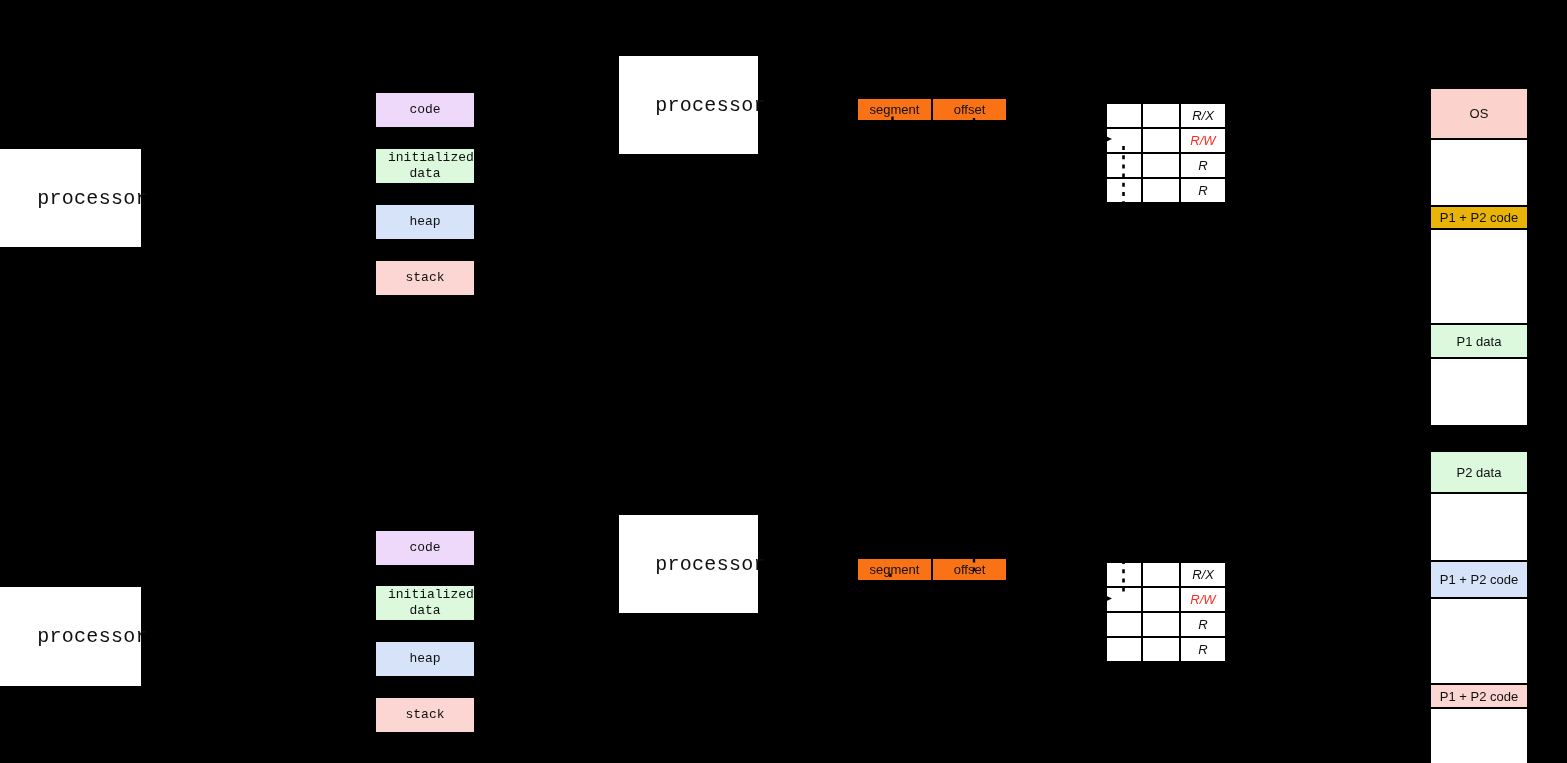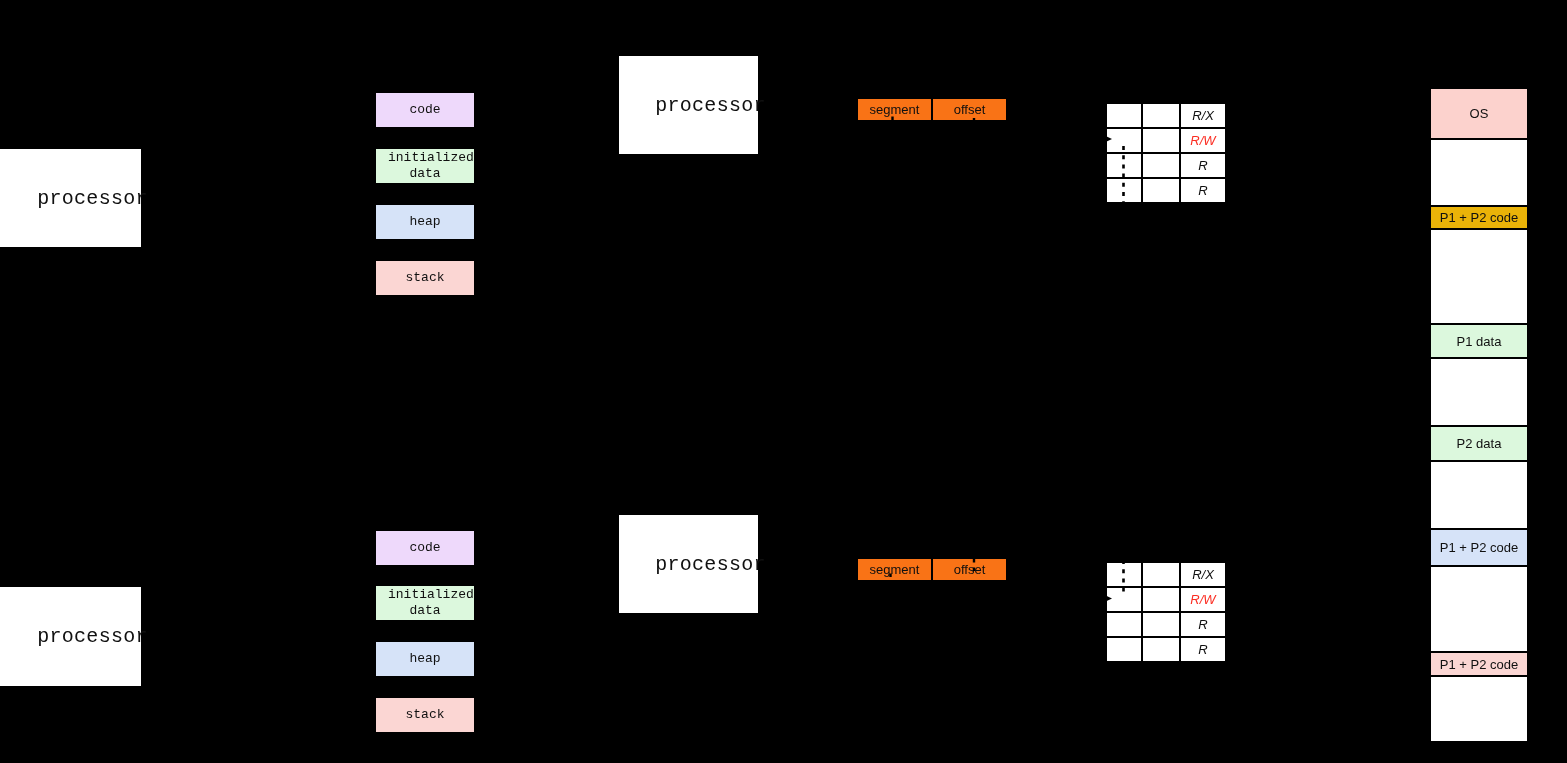--- a/index.html
+++ b/index.html
@@ -184,21 +184,21 @@
   </div>
   <div class="mem-cell" style="height: 93px; background-color: rgb(255, 255, 255);">
     <span></span>
   </div>
   <div class="mem-cell" style="height: 32px; background-color: rgb(220, 248, 221); justify-content: center;">
     <span>P1 data</span>
   </div>
   <div class="mem-cell" style="height: 66px; background-color: rgb(255, 255, 255);">
     <span></span>
   </div>
-  <div class="mem-cell" style="height: 33px; background-color: rgb(220, 248, 221);">
+  <div class="mem-cell" style="height: 40px; background-color: rgb(220, 248, 221); margin-top: 25px;">
     <span>P2 data</span>
   </div>
   <div class="mem-cell" style="height: 66px; background-color: rgb(255, 255, 255);">
     <span></span>
   </div>
   <div class="mem-cell" style="height: 35px; background-color: rgb(214, 227, 248);">
     <span>P1 + P2 code</span>
   </div>
   <div class="mem-cell" style="height: 84px; background-color: rgb(255, 255, 255);">
     <span></span>

